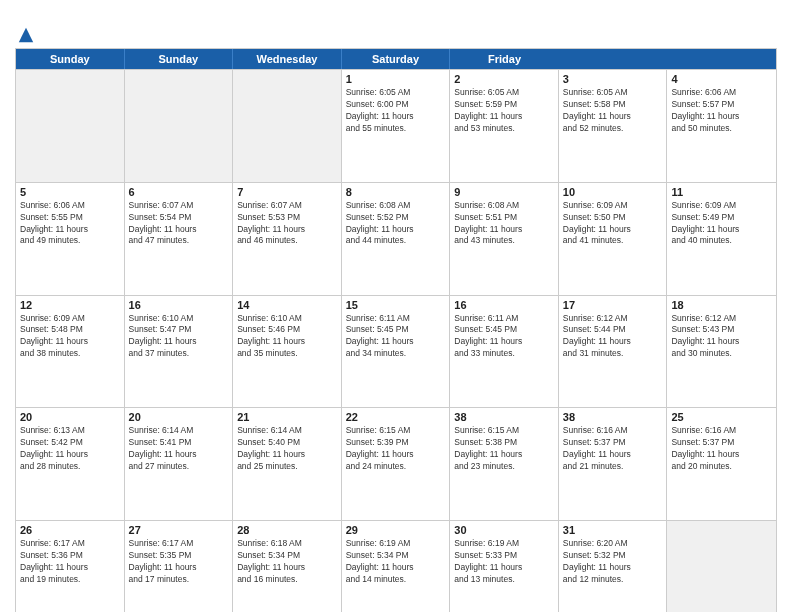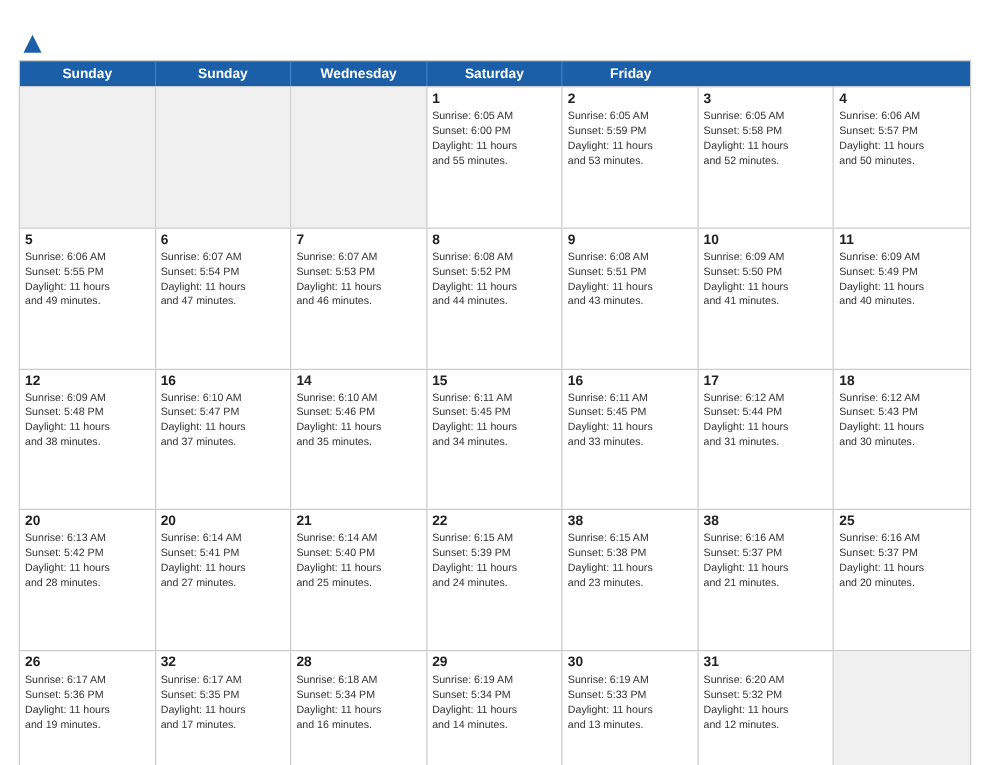--- a/index.html
+++ b/index.html
@@ -251,21 +251,21 @@
             <span class="day-num">25</span>
             <div class="cell-info">Sunrise: 6:16 AM<br>Sunset: 5:37 PM<br>Daylight: 11 hours<br>and 20 minutes.</div>
           </div>
         </div>
         <div class="cal-row">
           <div class="cal-cell">
             <span class="day-num">26</span>
             <div class="cell-info">Sunrise: 6:17 AM<br>Sunset: 5:36 PM<br>Daylight: 11 hours<br>and 19 minutes.</div>
           </div>
           <div class="cal-cell">
-            <span class="day-num">32</span>
+            <span class="day-num">27</span>
             <div class="cell-info">Sunrise: 6:17 AM<br>Sunset: 5:35 PM<br>Daylight: 11 hours<br>and 17 minutes.</div>
           </div>
           <div class="cal-cell">
             <span class="day-num">28</span>
             <div class="cell-info">Sunrise: 6:18 AM<br>Sunset: 5:34 PM<br>Daylight: 11 hours<br>and 16 minutes.</div>
           </div>
           <div class="cal-cell">
             <span class="day-num">29</span>
             <div class="cell-info">Sunrise: 6:19 AM<br>Sunset: 5:34 PM<br>Daylight: 11 hours<br>and 14 minutes.</div>
           </div>

